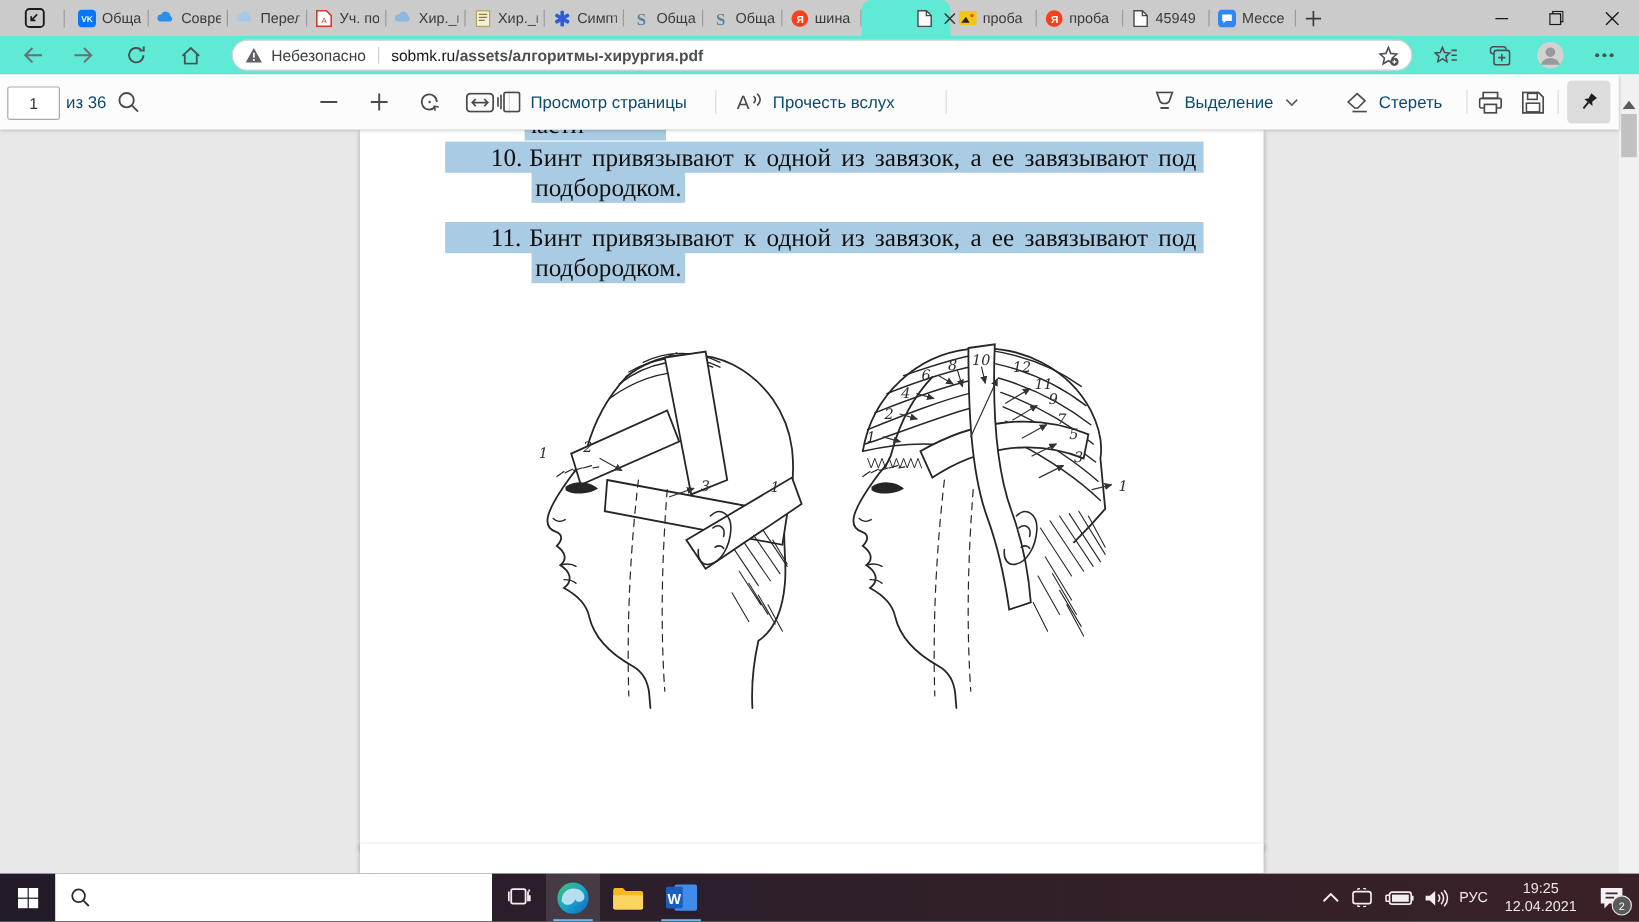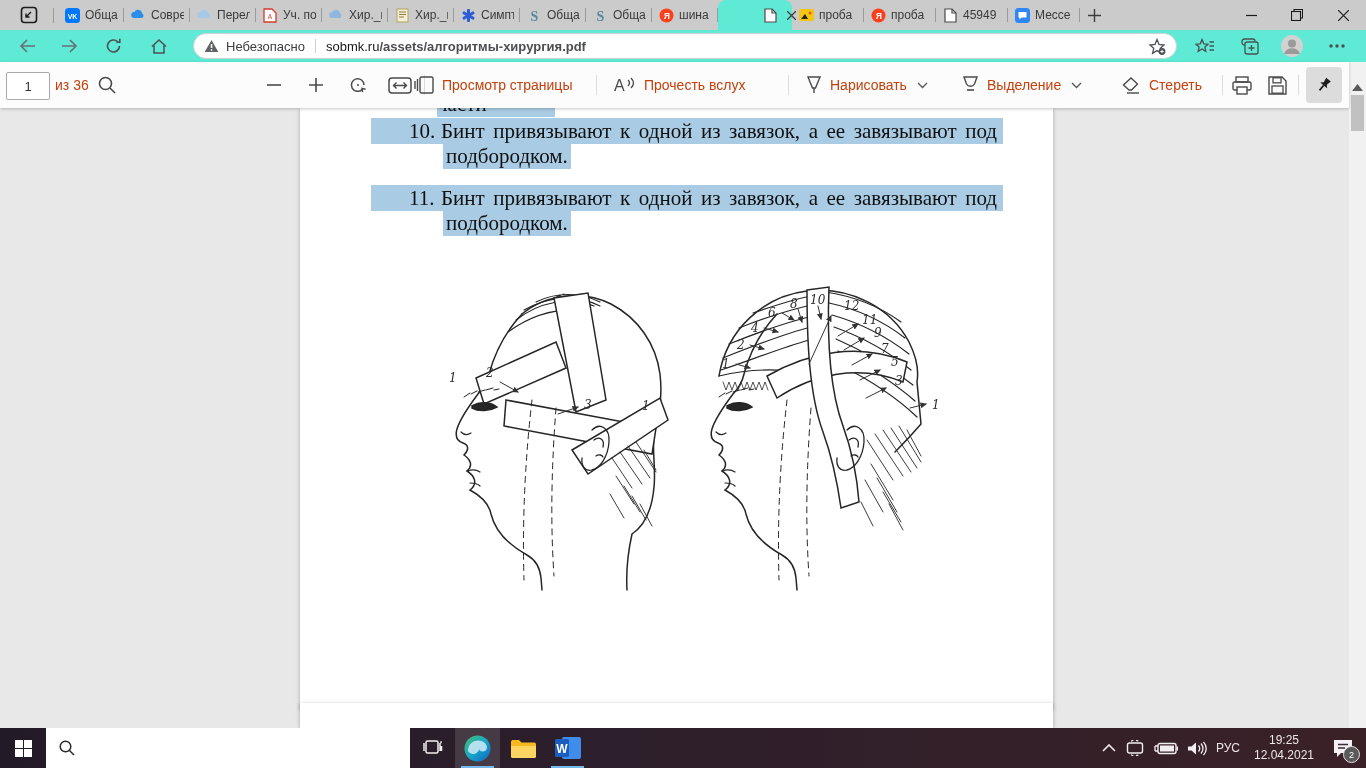--- a/index.html
+++ b/index.html
@@ -29,21 +29,21 @@
   .addr{position:absolute;left:193px;top:3px;width:984px;height:26px;box-sizing:border-box;border:1px solid #cfd1d4;
     border-radius:14px;background:#fff;display:flex;align-items:center;padding:0 10px;font-size:13px;color:#3c4043;}
   .addr .div{width:1px;height:14px;background:#cfcfcf;margin:0 10px;}
   .host{color:#171717;}
   .path{color:#4c4f52;font-weight:bold;}
   .addr .star-end{margin-left:auto;}
 
   
   .pdfbar{position:absolute;top:62px;left:0;width:1349px;height:46px;background:#fcfcfc;
     box-shadow:0 1px 3px rgba(0,0,0,.22);z-index:3;}
-  .tool{position:absolute;top:0;height:46px;display:flex;align-items:center;gap:8px;font-size:14px;color:#c2410c;}
+  .tool{position:absolute;top:0;height:46px;display:flex;align-items:center;gap:8px;font-size:14px;color:#0c4a6e;}
   .pageinput{width:38px;height:24px;border:1px solid #a9a9a9;border-radius:2px;text-align:center;font-size:13px;
     color:#333;background:#fff;font-family:"Liberation Sans",sans-serif;}
   .tsep{position:absolute;top:13px;width:1px;height:20px;background:#dcdcdc;}
   .chev{margin-left:2px;}
   .pinbtn{position:absolute;left:1306px;top:5px;width:36px;height:36px;background:#dcdcdc;border-radius:4px;
     display:flex;align-items:center;justify-content:center;}
 
   
   .sbar{position:absolute;right:0;top:62px;width:17px;height:666px;background:#f1f1f1;}
   .sb-up{position:absolute;top:22px;left:3px;}
@@ -381,30 +381,20 @@
 
     <div class="tool" style="left:614px">
       <svg width="22" height="18">
           <text x="0" y="15" font-size="16" fill="#4a4a4a" font-family="Liberation Sans">A</text>
           <path d="M14 4 q3 3 0 6 M17 2 q5 5 0 10" fill="none" stroke="#4a4a4a" stroke-width="1.3"></path>
         </svg>
       <span>Прочесть вслух</span>
     </div>
     <div class="tsep" style="left:788px"></div>
 
-    <div class="tool" style="left:806px">
-      <svg width="16" height="18">
-          <path d="M2 1 H14 L9.5 12 H6.5 Z" fill="none" stroke="#4a4a4a" stroke-width="1.4"></path>
-          <path d="M8 12 V17" stroke="#4a4a4a" stroke-width="1.4"></path>
-        </svg>
-      <span>Нарисовать</span>
-      <svg class="chev" width="11" height="7">
-          <path d="M1 1 L5.5 5.5 L10 1" fill="none" stroke="#5a5a5a" stroke-width="1.4"></path>
-        </svg>
-    </div>
     <div class="tool" style="left:962px">
       <svg width="17" height="18">
           <path d="M2 1 H15 L12.5 8 C11 11 6 11 4.5 8 Z" fill="none" stroke="#4a4a4a" stroke-width="1.4"></path>
           <path d="M5 14 H12" stroke="#4a4a4a" stroke-width="1.6"></path>
         </svg>
       <span>Выделение</span>
       <svg class="chev" width="11" height="7">
           <path d="M1 1 L5.5 5.5 L10 1" fill="none" stroke="#5a5a5a" stroke-width="1.4"></path>
         </svg>
     </div>

